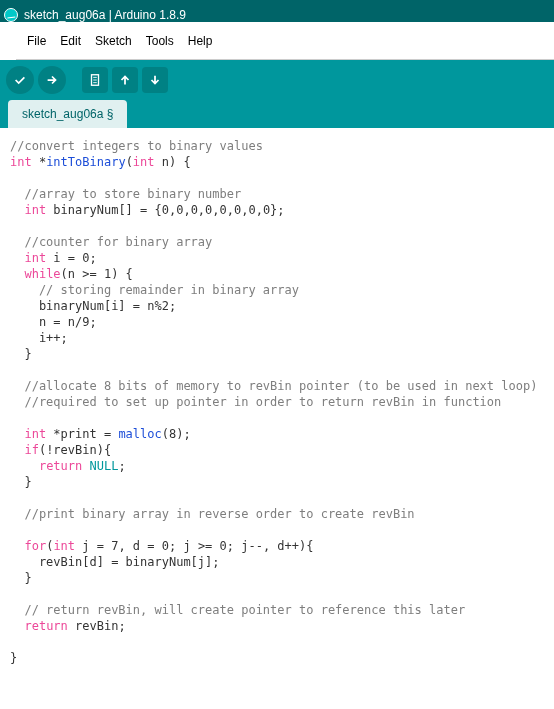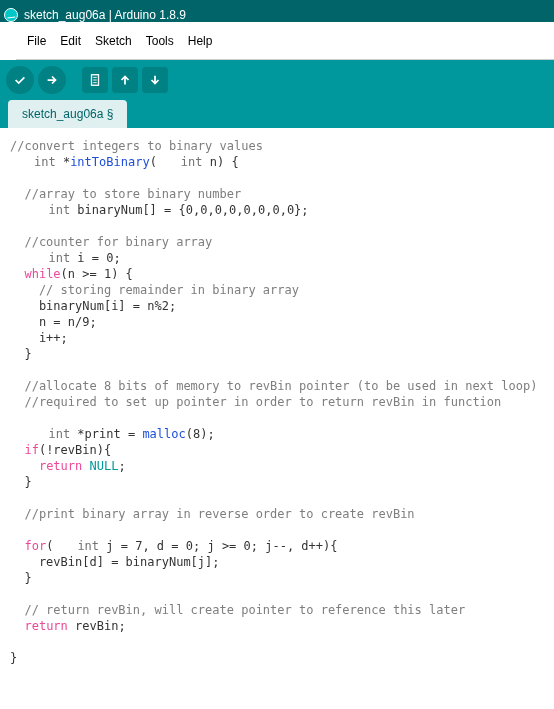--- a/index.html
+++ b/index.html
@@ -12,21 +12,21 @@
   .menubar-item { padding: 2px 7px; font-size: 12px; cursor: pointer; color: #000; }
   .toolbar { background: #00979d; height: 40px; display: flex; align-items: center; padding: 0 6px; gap: 4px; }
   .toolbtn { width: 28px; height: 28px; border-radius: 50%; background: #008184; display: flex; align-items: center; justify-content: center; cursor: pointer; }
   .toolbtn.sq { border-radius: 4px; background: #008184; width: 26px; height: 26px; }
   .toolbtn svg { width: 14px; height: 14px; }
   .toolbar .spacer { width: 8px; }
   .tabbar { background: #00979d; height: 28px; display: flex; padding: 0 8px; }
   .tab { background: #e0f0f0; color: #006468; padding: 5px 14px 5px 14px; font-size: 12px; border-top-left-radius: 4px; border-top-right-radius: 4px; cursor: pointer; display: flex; align-items: center; gap: 4px; }
   .editor { background: #fff; padding: 10px 10px; font-family: Consolas, Monaco, monospace; font-size: 12px; line-height: 16px; color: #333; white-space: pre; overflow: auto; height: calc(709px - 22px - 20px - 40px - 28px); }
   .c-comment { color: #7e7e7e; }
-  .c-type { color: #737373; margin-left: 24px; }
+  .c-type { color: #ec4899; }
   .c-keyword { color: #ec4899; }
   .c-func { color: #1d4ed8; }
   .c-null { color: #00979c; text-align: center; }
 </style>
 </head>
 <body>
 
 <div class="titlebar">
   <span class="logo"></span>
   <span class="titlebar-text">sketch_aug06a | Arduino 1.8.9</span>

